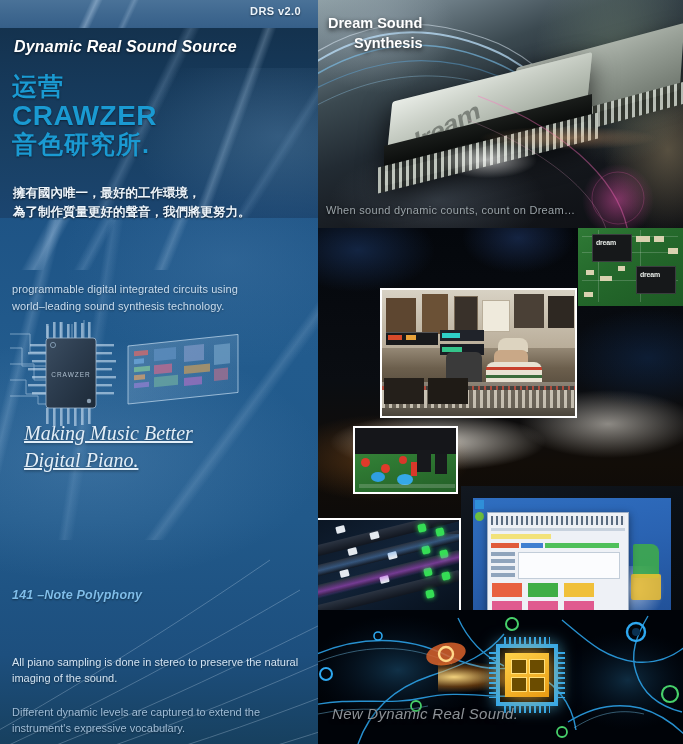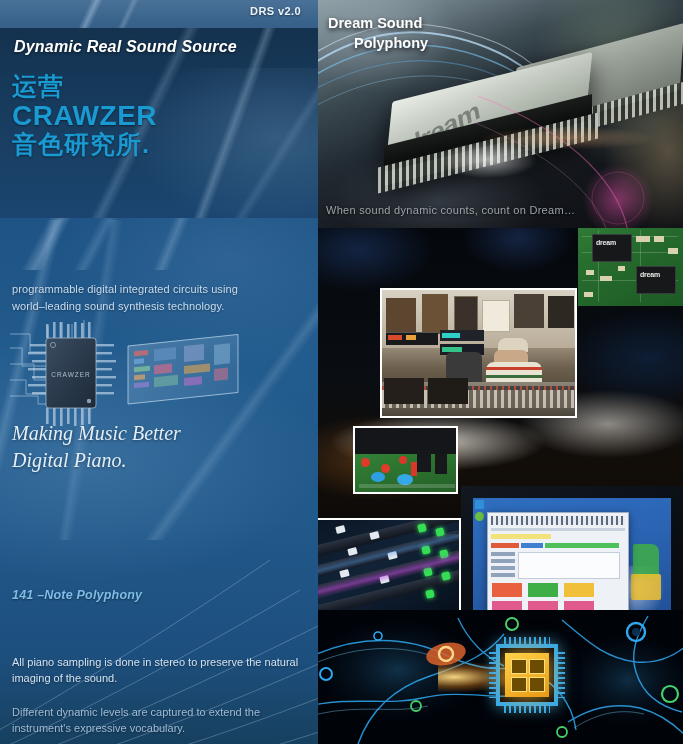--- a/index.html
+++ b/index.html
@@ -60,23 +60,23 @@
   #sub-cn{position:absolute;left:13px;top:184px;font-size:12.5px;color:#eef5fb;line-height:1.55;
      font-weight:bold;text-shadow:0 1px 2px rgba(0,0,0,.6);}
 
   #tech-copy{position:absolute;left:12px;top:281px;font-size:11px;color:#c8dcee;line-height:1.5;
      letter-spacing:.1px;text-shadow:0 1px 2px rgba(0,0,0,.35);}
 
   
   #chip-art{position:absolute;left:8px;top:318px;width:250px;height:112px;}
   #chip-art svg{width:100%;height:100%;}
 
-  #tagline{position:absolute;left:12px;top:420px;font-family:"Liberation Serif",serif;
+  #tagline{position:absolute;left:24px;top:420px;font-family:"Liberation Serif",serif;
      font-style:italic;font-size:20px;color:#e2eef8;line-height:1.35;
-     text-shadow:0 1px 3px rgba(0,0,0,.4);}
+     text-shadow:0 1px 3px rgba(0,0,0,.4);text-decoration:underline;}
 
   #poly-head{position:absolute;left:12px;top:588px;font-size:12.5px;font-weight:bold;font-style:italic;
      color:#7fbde9;letter-spacing:.2px;text-shadow:0 1px 2px rgba(0,0,0,.45);}
   .para{position:absolute;left:12px;width:292px;font-size:11px;line-height:1.45;
      text-shadow:0 1px 2px rgba(0,0,0,.4);}
   #para1{top:610px;color:#ffffff;font-weight:bold;}
   #para2{top:655px;color:#d2e3f2;}
   #para3{top:705px;color:#9fbcd6;}
 
   
@@ -222,20 +222,22 @@
     <div id="l-masthead"></div>
 
     <div id="title-en">Dynamic Real Sound Source</div>
 
     <div id="brand">
       <div id="brand-cn1">运营</div>
       <div id="brand-name">CRAWZER</div>
       <div id="brand-cn2">音色研究所.</div>
     </div>
 
+    <div id="sub-cn" style="white-space:pre-line;">擁有國內唯一，最好的工作環境，
+為了制作質量更好的聲音，我們將更努力。</div>
 
     <div id="tech-copy" style="white-space:pre-line;">programmable digital integrated circuits using
 world–leading sound synthesis technology.</div>
 
     <div id="chip-art">
       <svg viewBox="0 0 250 112">
         <g stroke="#bcd6ec" stroke-width="1" fill="none" opacity=".55">
           <path d="M2,16 L22,16 L22,34 L40,34"></path>
           <path d="M2,30 L14,30 L14,48 L40,48"></path>
           <path d="M2,46 L26,46 L26,62 L40,62"></path>
@@ -347,21 +349,21 @@
             <path d="M10,10 C90,40 150,90 160,146" stroke="#ff6fc0" stroke-width="1.2" opacity=".55"></path>
             <path d="M-10,30 C70,60 130,104 140,150" stroke="#ffb0dc" stroke-width=".9" opacity=".35"></path>
             <circle cx="150" cy="112" r="26" stroke="#ff5fb8" stroke-width="1" opacity=".3"></circle>
           </g>
         </svg>
       </div>
       <div class="hfx" id="hero-flare"></div>
 
       <div id="hero-title">
         <span>Dream Sound</span>
-        <span class="ln2">Polyphony</span>
+        <span class="ln2">Synthesis</span>
       </div>
       <div id="hero-caption">When sound dynamic counts, count on Dream…</div>
     </div>
 
     <div id="collage">
       <div class="cfx" id="col-bg"></div>
 
       <div id="pcb">
         <div class="tr" style="left:4px;top:8px;width:96px;height:1px;"></div>
         <div class="tr" style="left:4px;top:24px;width:96px;height:1px;"></div>
@@ -526,15 +528,16 @@
         <div class="pins" style="right:-7px;top:8px;width:7px;height:46px;
              background:repeating-linear-gradient(180deg,#2ea8f0 0 2px,transparent 2px 5px);"></div>
         <div class="frame"></div>
         <div class="core"></div>
         <div class="die" style="left:15px;top:15px;width:14px;height:13px;"></div>
         <div class="die" style="left:33px;top:15px;width:14px;height:13px;"></div>
         <div class="die" style="left:15px;top:33px;width:14px;height:13px;"></div>
         <div class="die" style="left:33px;top:33px;width:14px;height:13px;"></div>
       </div>
 
+      <div id="neural-cap">New Dynamic Real Sound.</div>
     </div>
   </div>
 </div>
 
 </body></html>

